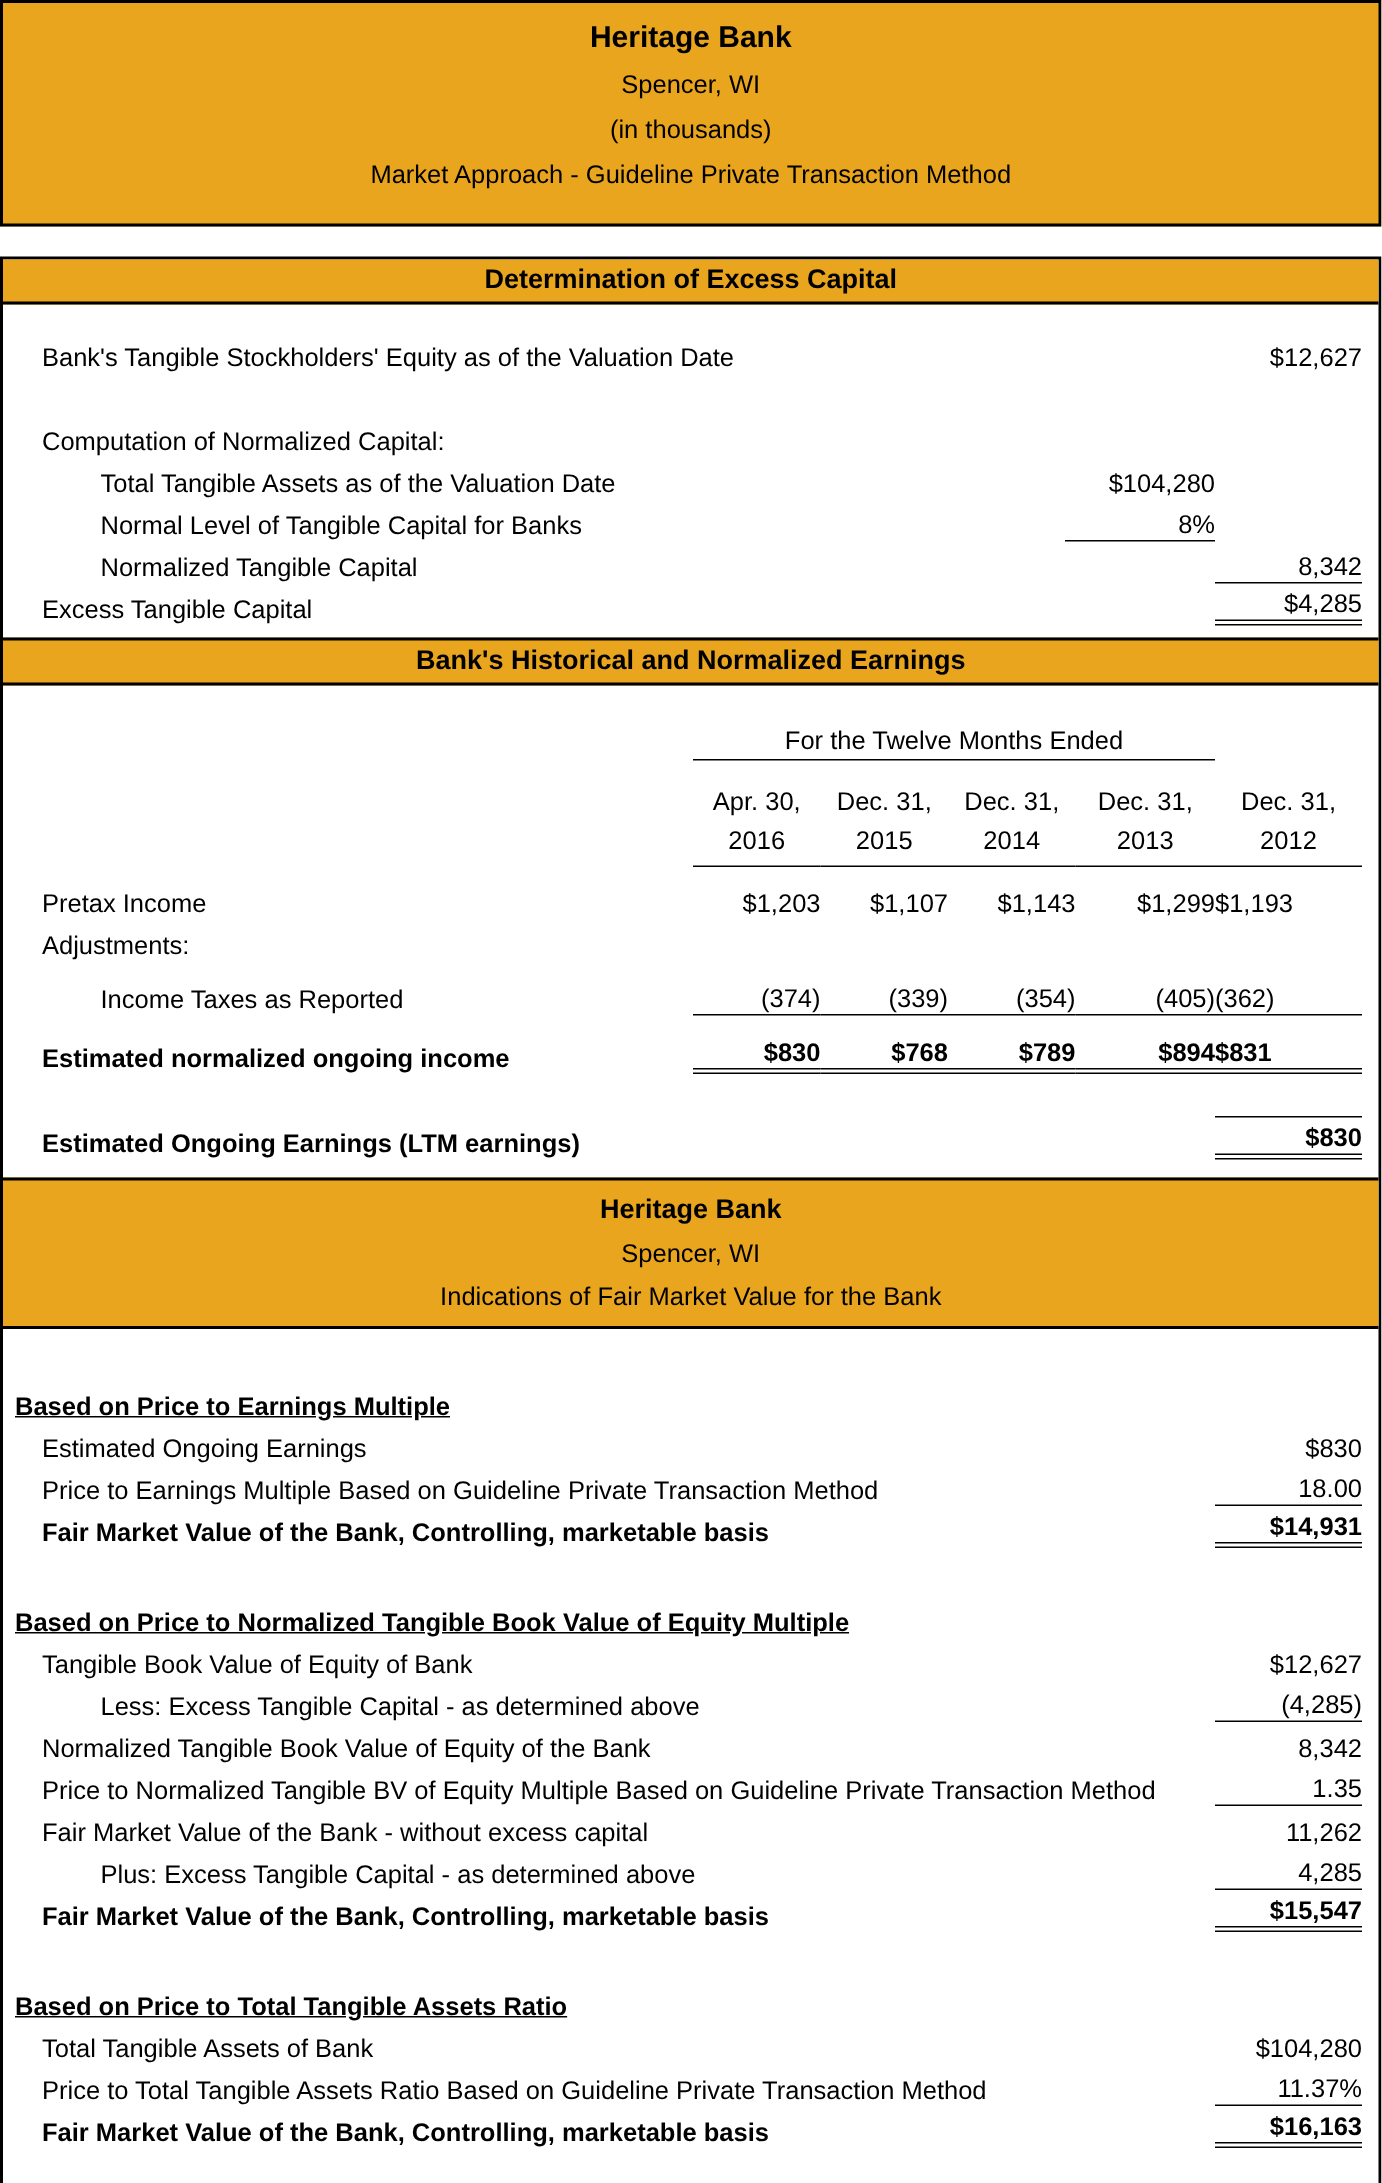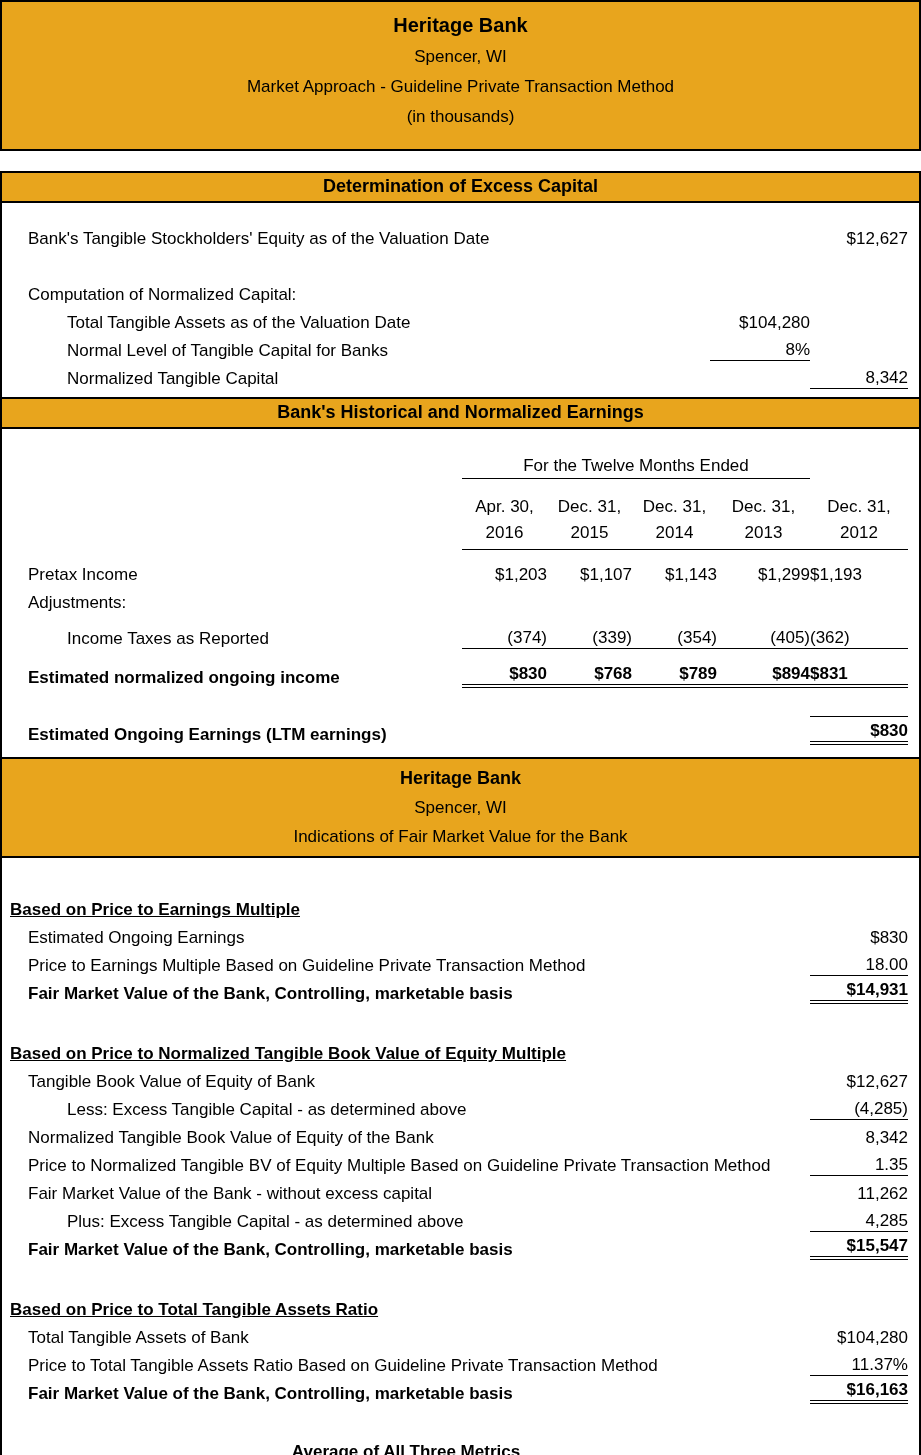--- a/index.html
+++ b/index.html
@@ -81,22 +81,22 @@
   .sp28 { height: 28px; }
   .sp30 { height: 30px; }
   .sp32 { height: 32px; }
 </style>
 </head>
 <body>
 
 <header class="title-block">
   <div class="tb-title">Heritage Bank</div>
   <div class="tb-line">Spencer, WI</div>
+  <div class="tb-line">(in thousands)</div>
   <div class="tb-line">Market Approach - Guideline Private Transaction Method</div>
-  <div class="tb-line">(in thousands)</div>
 </header>
 
 <main class="doc">
 
   <div class="gold-bar">
     <span>Determination of Excess Capital</span>
   </div>
 
   <section class="sec">
     <div class="row">
@@ -114,20 +114,24 @@
       <div class="colR"></div>
     </div>
     <div class="row">
       <div class="lbl ind">Normal Level of Tangible Capital for Banks</div>
       <div class="colM u">8%</div>
       <div class="colR"></div>
     </div>
     <div class="row">
       <div class="lbl ind">Normalized Tangible Capital</div>
       <div class="colR u">8,342</div>
+    </div>
+    <div class="row">
+      <div class="lbl">Excess Tangible Capital</div>
+      <div class="colR uu">$4,285</div>
     </div>
   </section>
 
   <div class="gold-bar mid">
     <span>Bank's Historical and Normalized Earnings</span>
   </div>
 
   <section class="sec2">
     <div class="row">
       <div class="lbl"></div>

